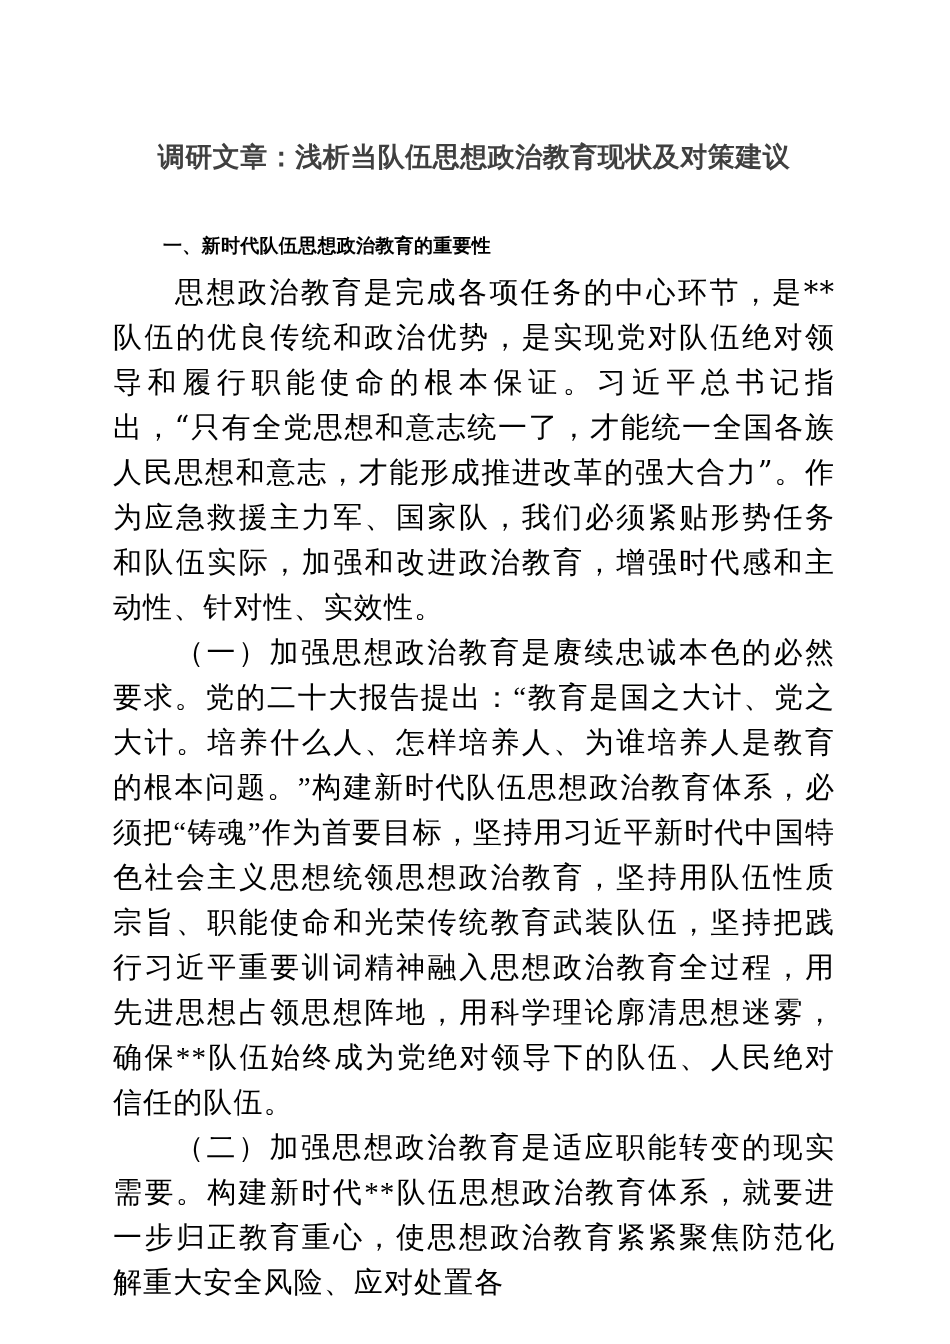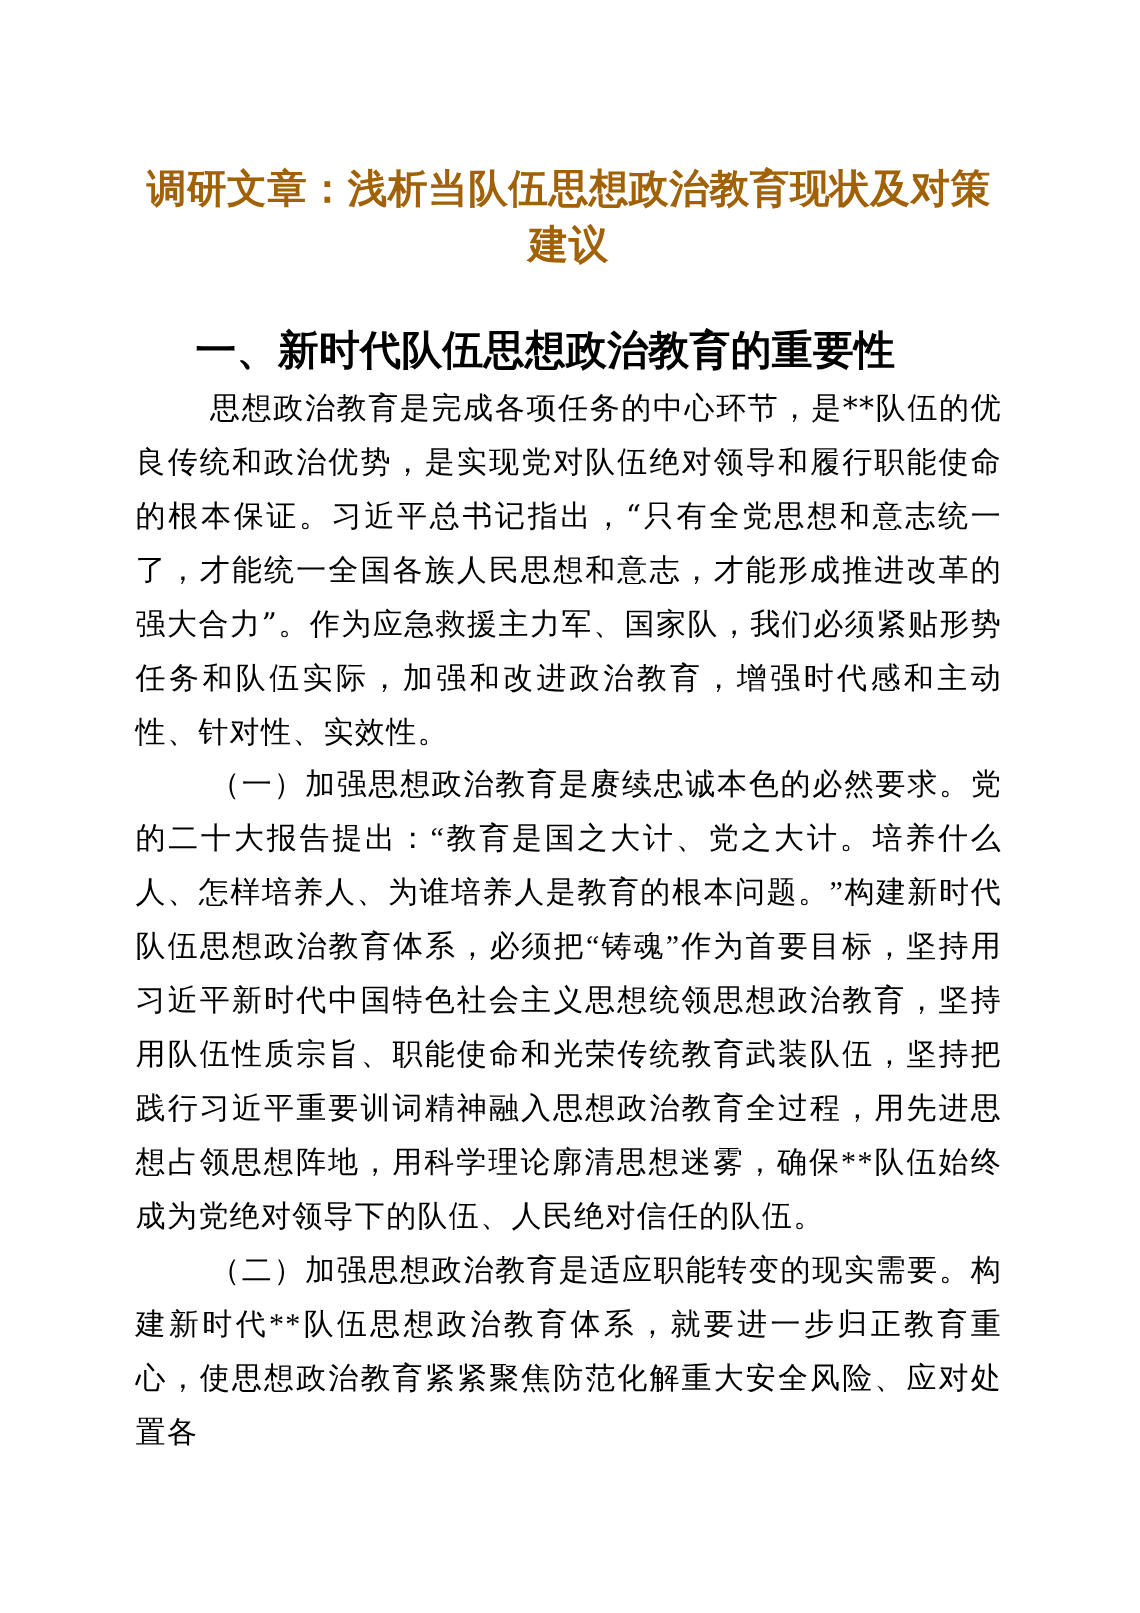--- a/index.html
+++ b/index.html
@@ -28,46 +28,46 @@
     position: absolute;
     left: 113px;
     top: 0;
     width: 722px;
   }
 
   
   .doc-title {
     font-family: "DejaVu Serif", "Liberation Serif", serif;
     font-weight: bold;
-    font-size: 33px;
+    font-size: 27px;
     line-height: 47px;
     text-align: center;
     letter-spacing: 0.5px;
     margin: 0;
     padding-top: 133px;
-    color: #a16207;
+    color: #404040;
   }
 
   
   .section-heading {
     font-family: "DejaVu Sans", "Liberation Sans", sans-serif;
     font-weight: bold;
-    font-size: 34px;
+    font-size: 19px;
     line-height: 45px;
     margin: 0;
     padding-top: 43px;
     text-indent: 50px;
     letter-spacing: 0.3px;
     color: #000000;
   }
 
   
   .body-para {
     font-family: "DejaVu Serif", "Liberation Serif", serif;
-    font-size: 25px;
+    font-size: 29px;
     line-height: 45px;
     margin: 0;
     text-indent: 62px;
     text-align: justify;
     text-justify: inter-character;
     letter-spacing: 1.1px;
     word-break: break-all;
     color: #000000;
   }
 

